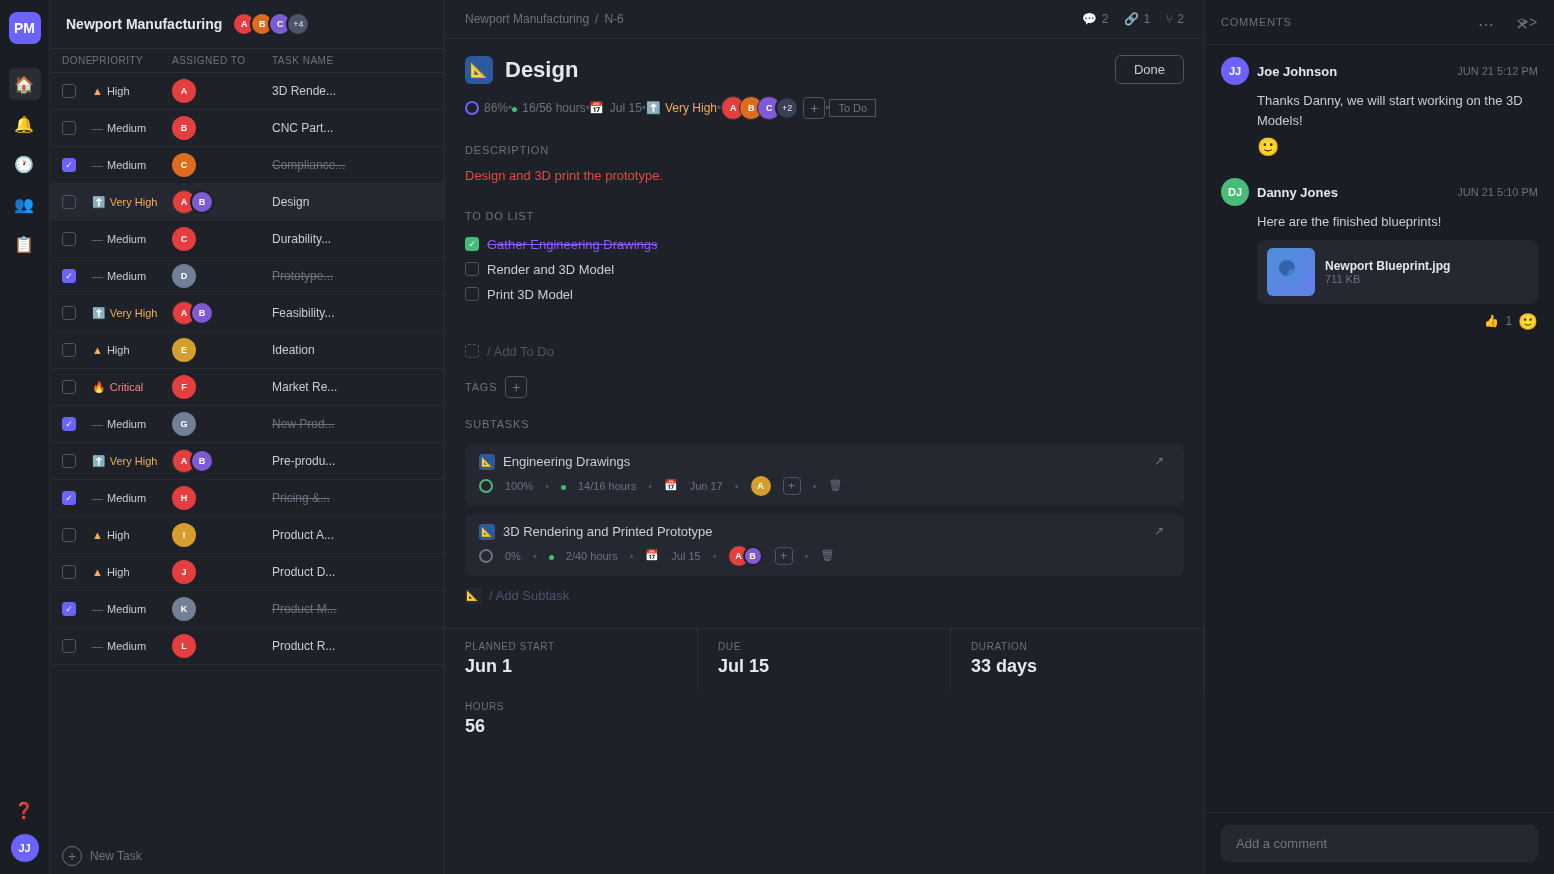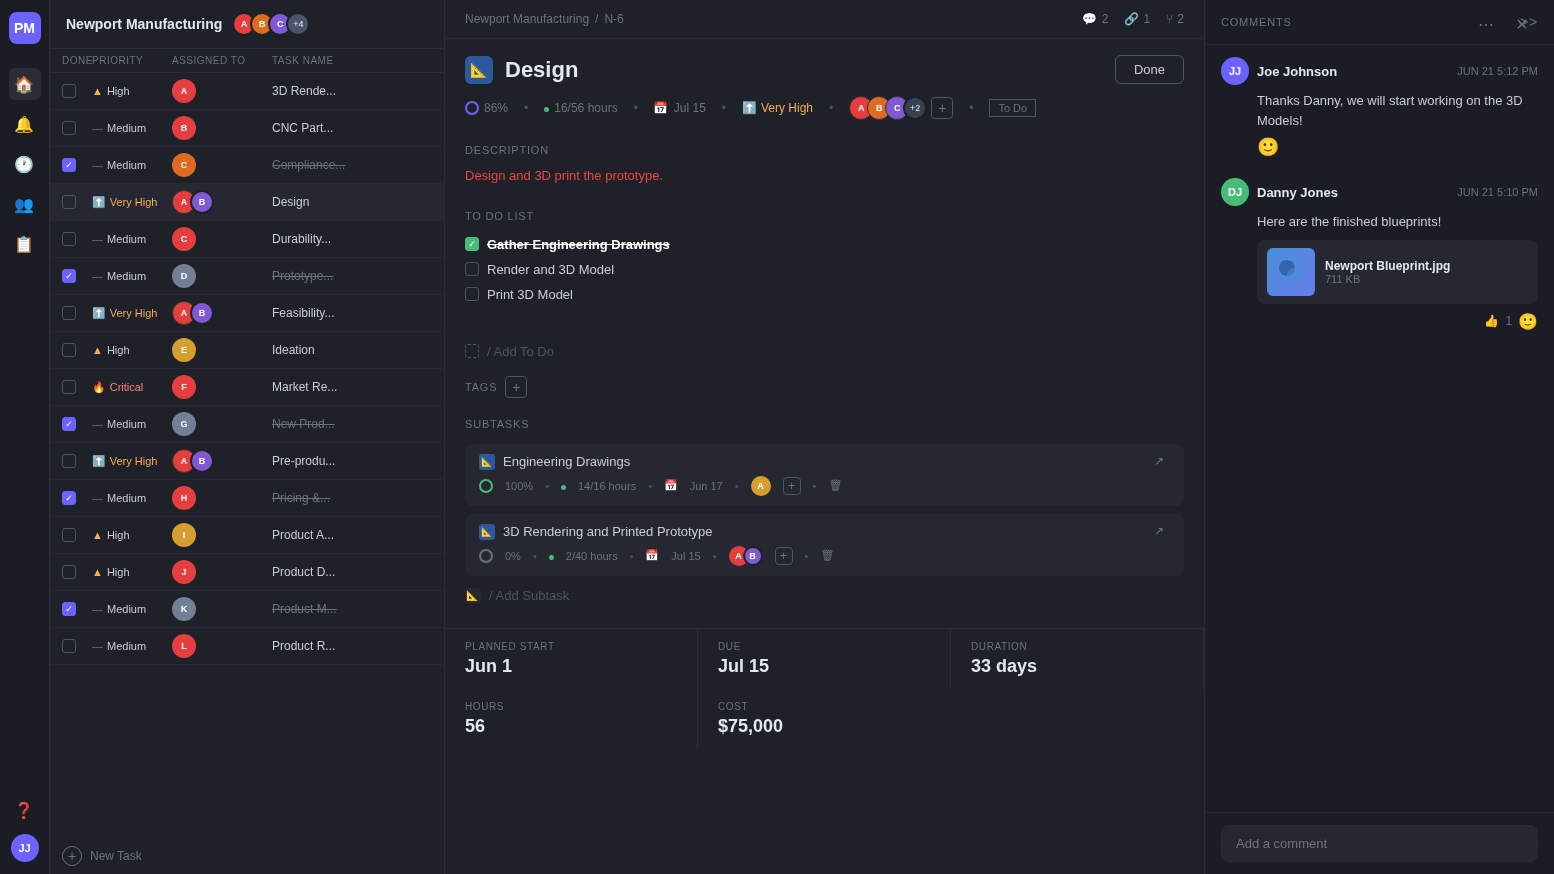--- a/index.html
+++ b/index.html
@@ -256,21 +256,20 @@
       background: transparent;
       color: #c9cdd4;
       font-size: 13px;
       cursor: pointer;
     }
 
     .task-meta-row {
       padding: 4px 20px 12px;
       display: flex;
       align-items: center;
-      gap: 16px;
       font-size: 12px;
       color: #6b7280;
       flex-wrap: wrap;
     }
     .meta-chip {
       display: flex;
       align-items: center;
       gap: 5px;
     }
     .progress-circle {
@@ -331,21 +330,21 @@
       border-color: #48bb78;
       display: flex;
       align-items: center;
       justify-content: center;
     }
     .todo-checkbox.checked-green::after {
       content: '✓';
       color: white;
       font-size: 9px;
     }
-    .todo-text.done { text-decoration: line-through; color: #ffffff; font-weight: bold; }
+    .todo-text.done { text-decoration: line-through; color: #8b5cf6; }
     .add-todo {
       padding: 5px 0;
       display: flex;
       align-items: center;
       gap: 8px;
       color: #4a5568;
       font-size: 13px;
       cursor: pointer;
       margin-top: 32px;
     }
@@ -981,24 +980,20 @@
       <div class="stat-value">Jul 15</div>
     </div>
     <div class="stat-cell">
       <div class="stat-label">DURATION</div>
       <div class="stat-value">33 days</div>
     </div>
     <div class="stat-cell">
       <div class="stat-label">HOURS</div>
       <div class="stat-value">56</div>
     </div>
-    <div class="stat-cell">
-      <div class="stat-label">COST</div>
-      <div class="stat-value">$75,000</div>
-    </div>
   </div>
 </div>
 
 <div class="comments-panel">
   <div class="comments-header">
     <span>COMMENTS</span>
     <span class="collapse-btn">&gt;&gt;</span>
   </div>
   <div class="comments-body">
 

